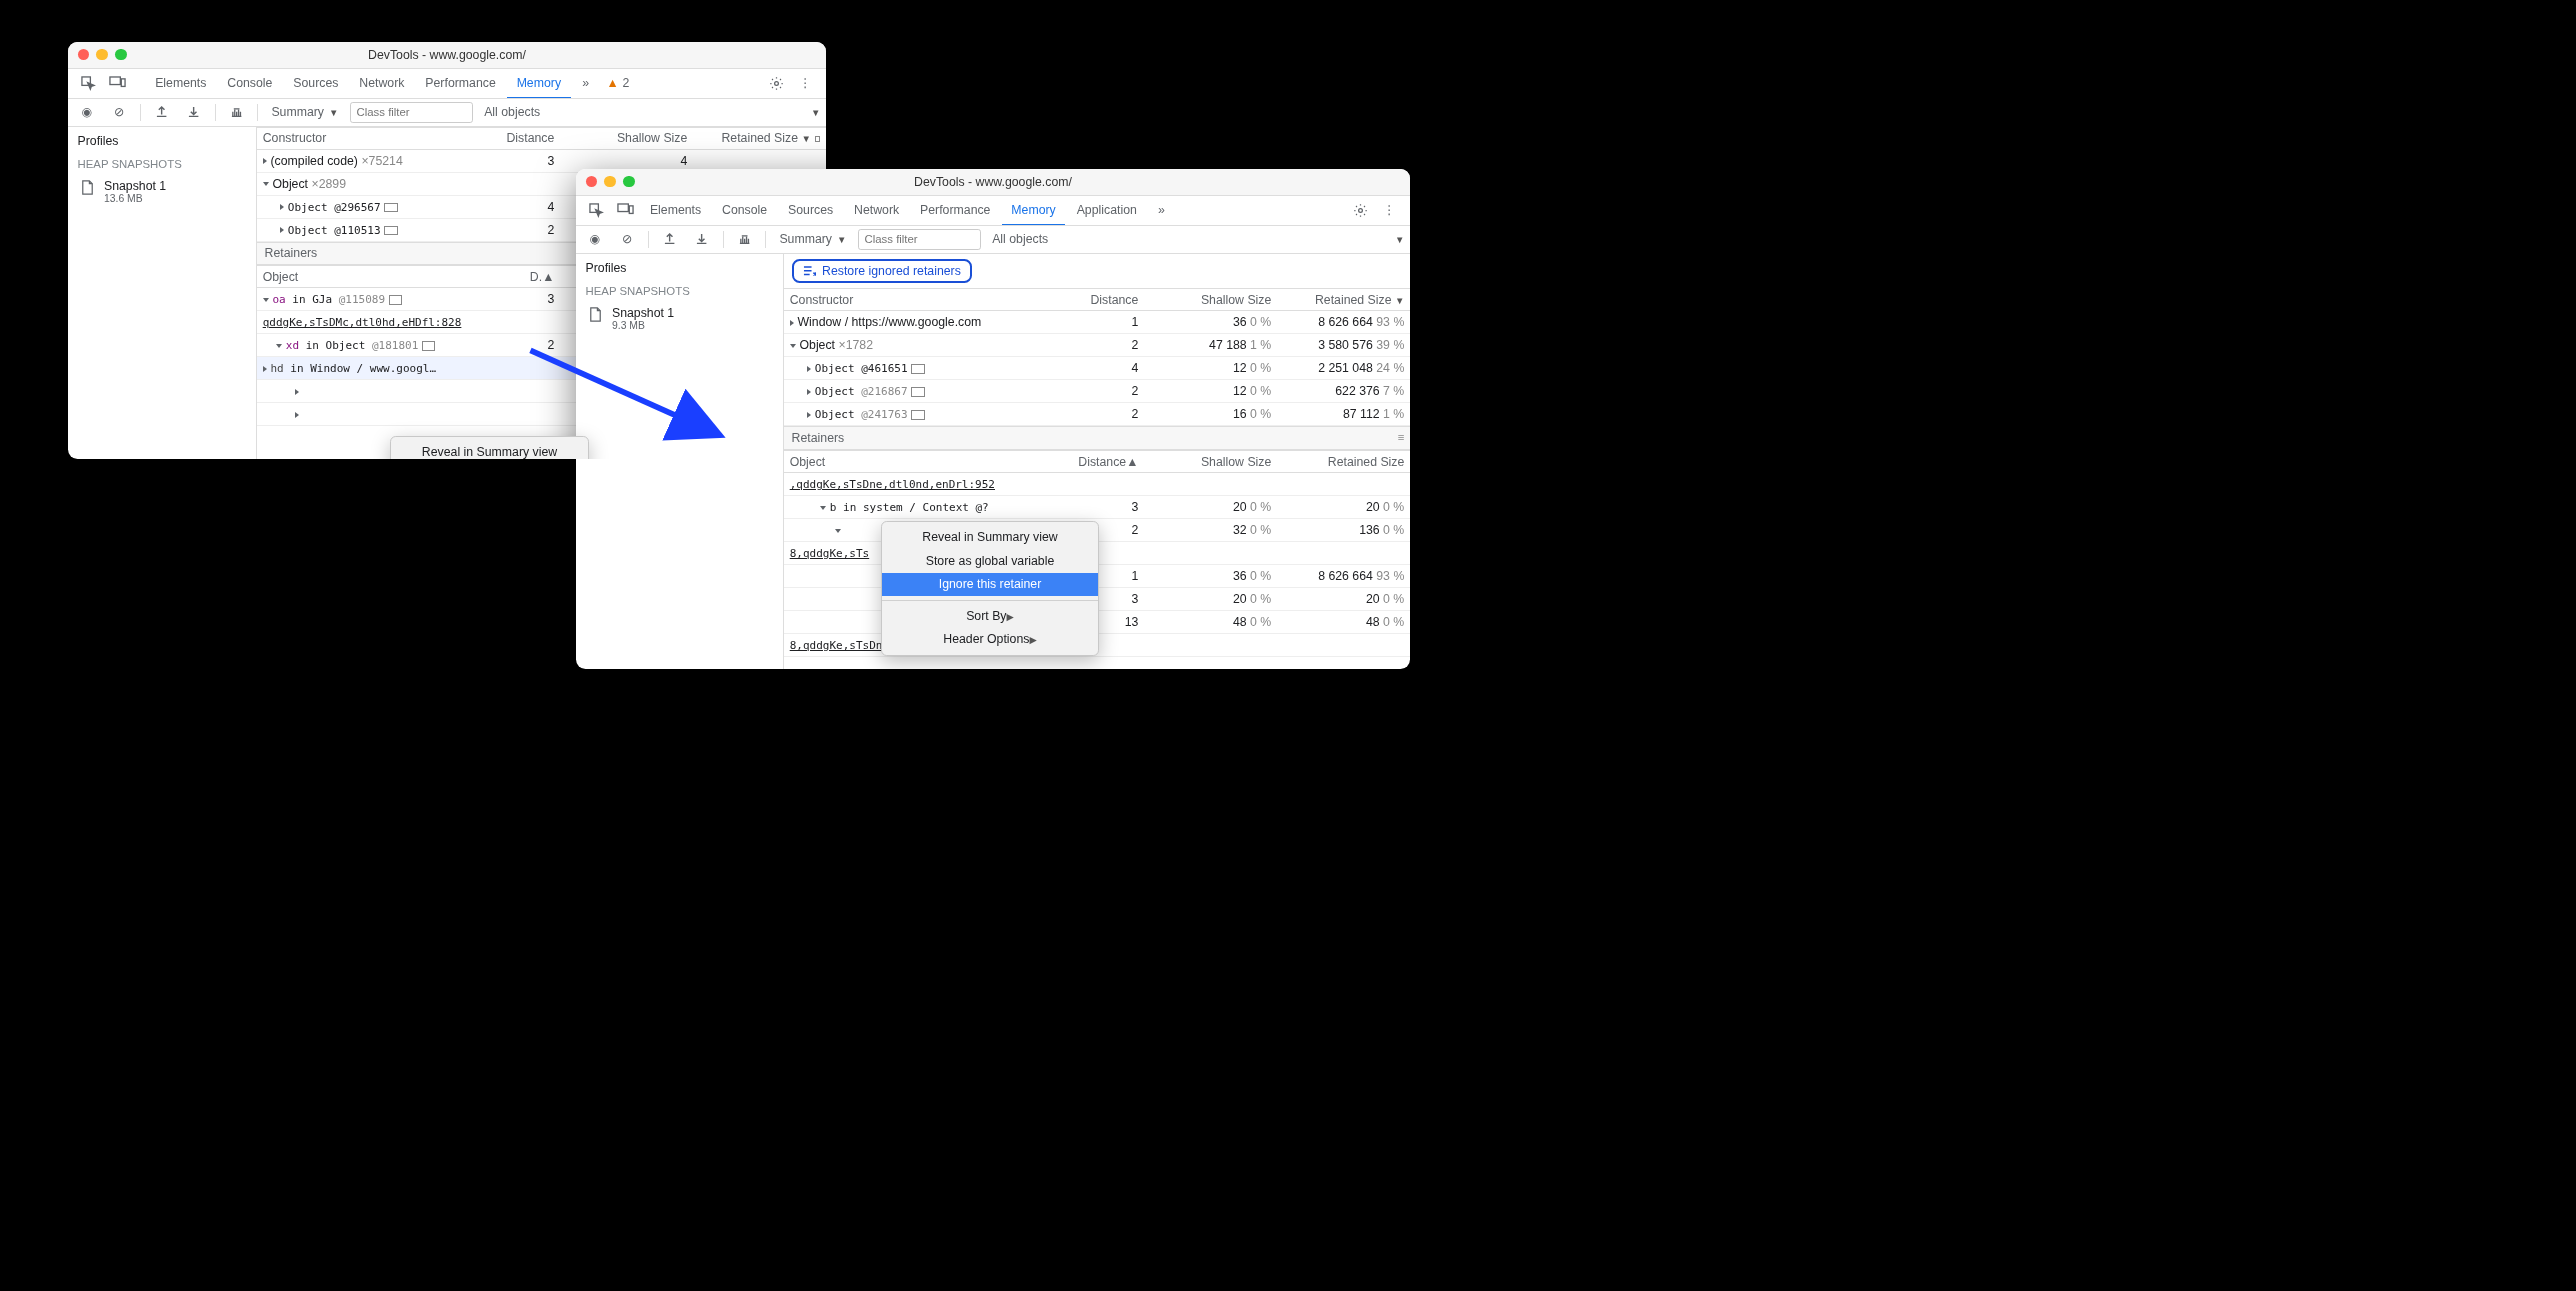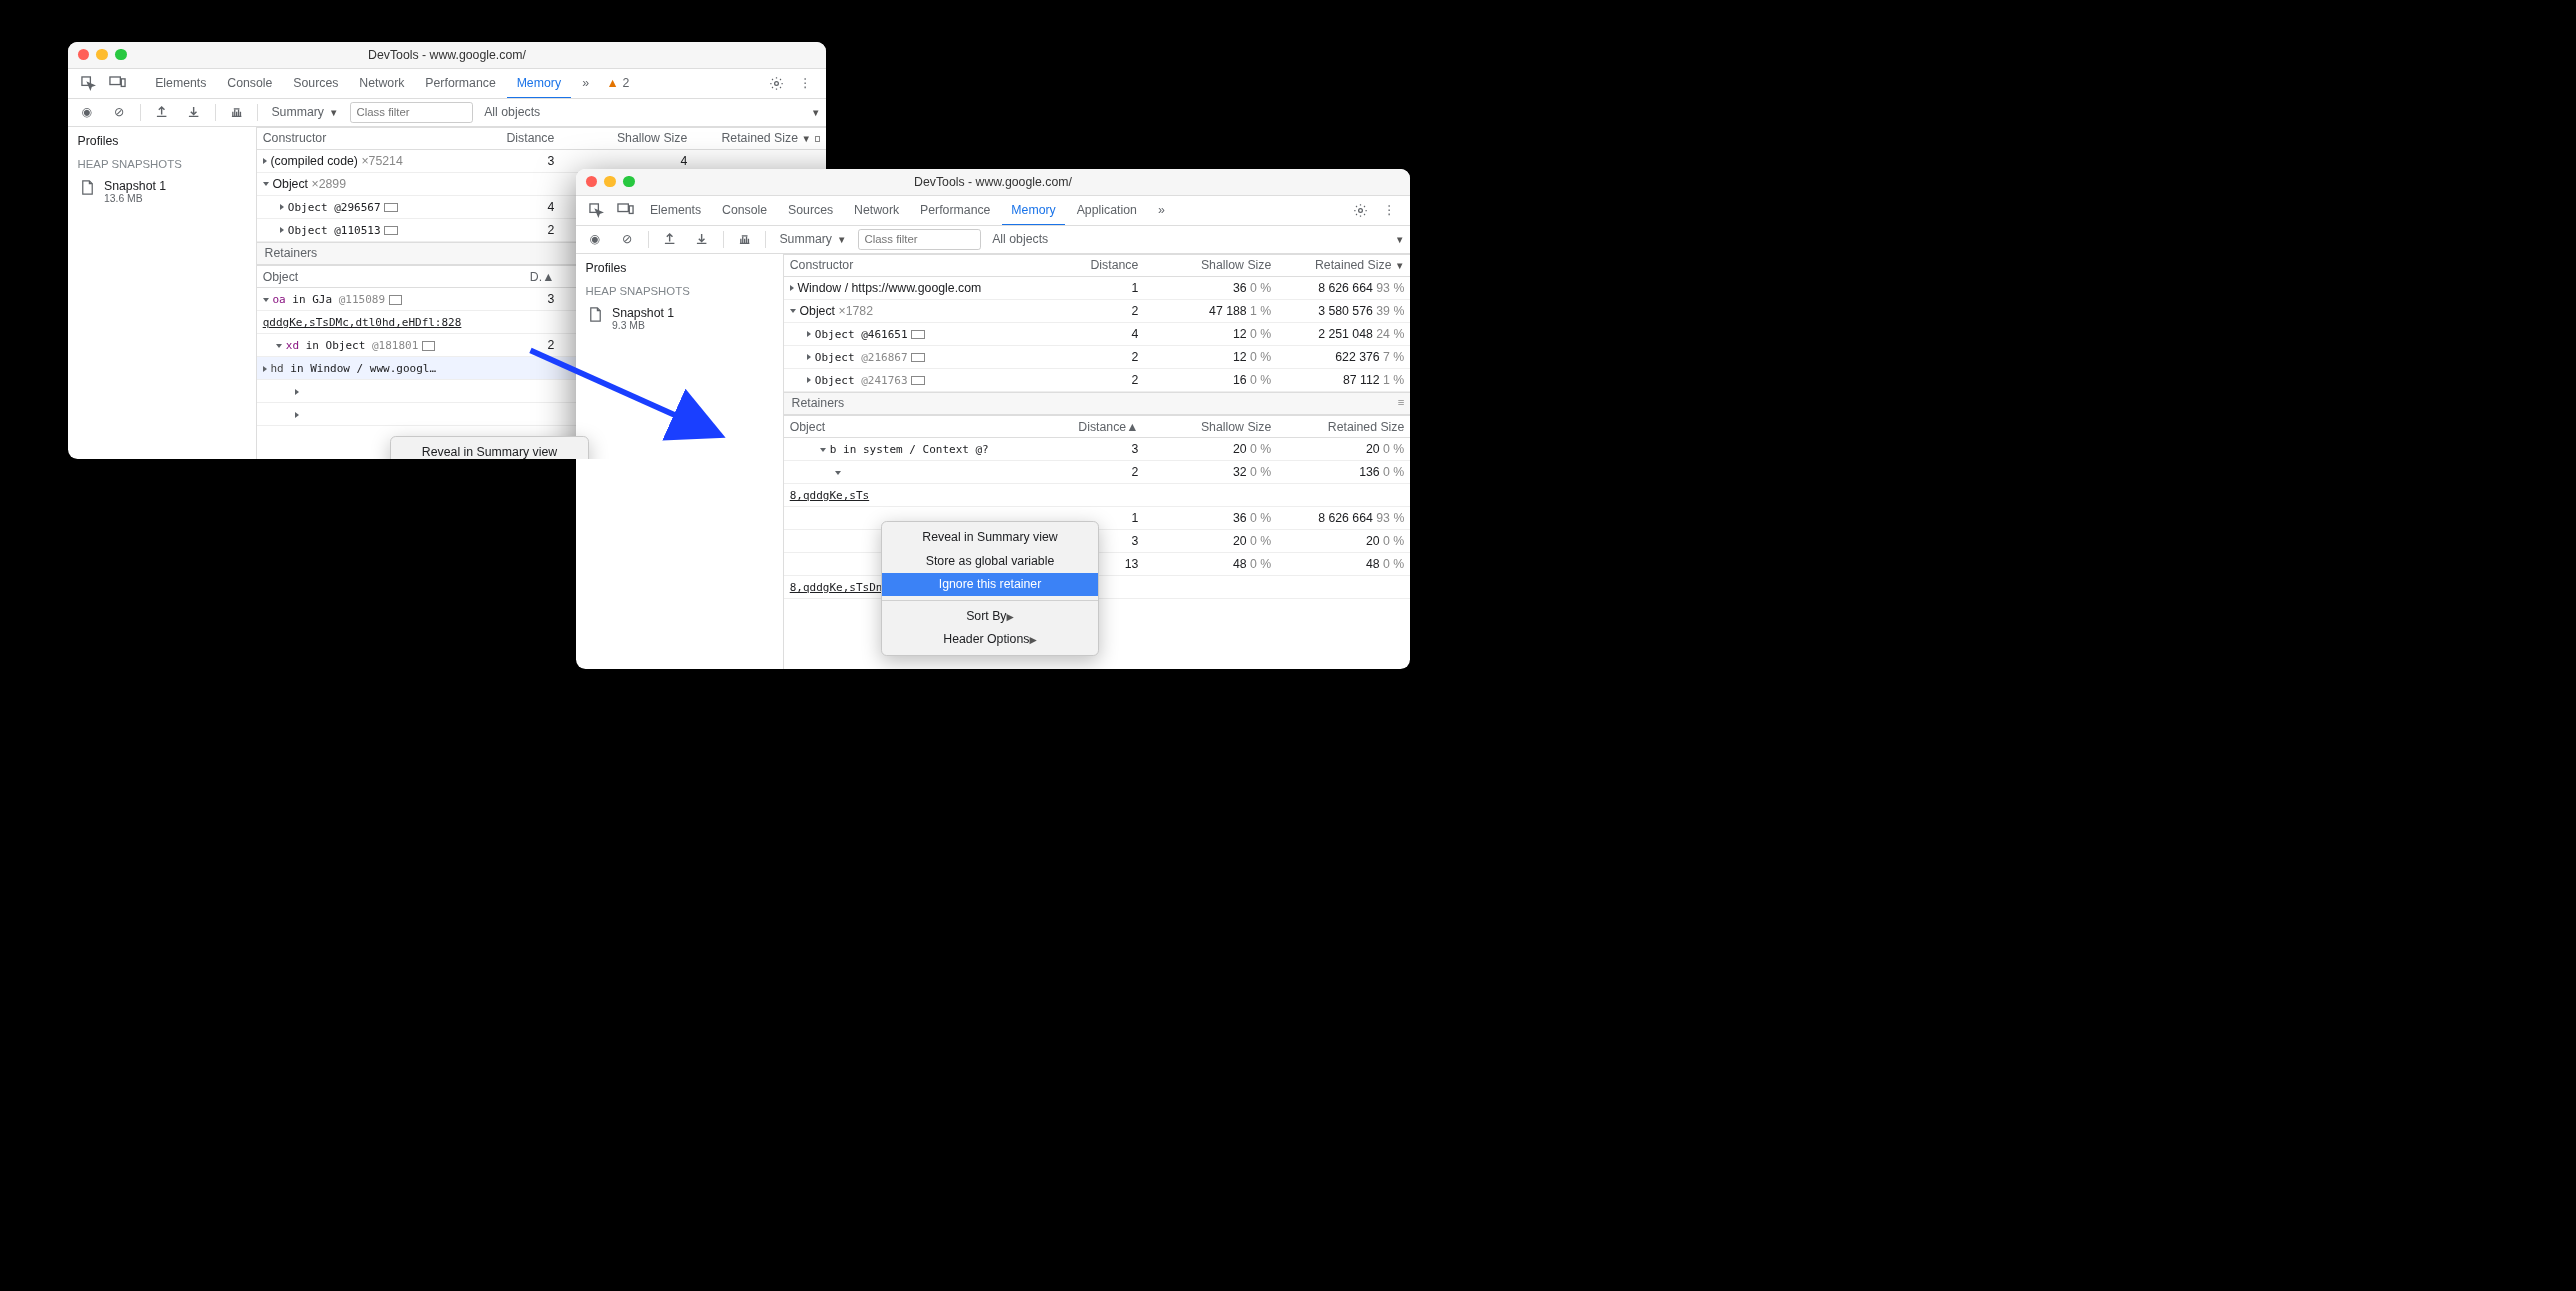--- a/index.html
+++ b/index.html
@@ -368,20 +368,28 @@
             <path d="M11 2v3h3"></path>
           </svg>
         <div>
           <div>Snapshot 1</div>
           <div class="meta">9.3 MB</div>
         </div>
       </div>
     </div>
 
     <div class="main">
+      <div>
+        <span class="restore">
+          <svg width="13.3" height="11.4" viewBox="0 0 14 12" stroke="#1a4fd6" stroke-width="1.6" fill="none">
+              <path d="M1 2h8M1 6h8M1 10h6M11 8l3 3M14 8l-3 3"></path>
+            </svg>
+          <span>Restore ignored retainers</span>
+        </span>
+      </div>
 
       <div class="tbl-head cols-top">
         <div>Constructor</div>
         <div class="num">Distance</div>
         <div class="num">Shallow Size</div>
         <div class="num"><span>Retained Size</span> <span class="caret">▼</span></div>
       </div>
 
       <div id="w2rows">
           <div class="tbl-row cols-top">
@@ -418,20 +426,26 @@
 
       <div class="section-title">
         <span>Retainers</span>
         <span class="hdr-hamb">≡</span>
       </div>
       <div class="tbl-head cols-top">
         <div>Object</div>
         <div class="num"><span>Distance</span>▲</div>
         <div class="num">Shallow Size</div>
         <div class="num">Retained Size</div>
+      </div>
+      <div class="tbl-row cols-top">
+        <div><span class="mono link">,qddgKe,sTsDne,dtl0nd,enDrl:952</span></div>
+          <div></div>
+          <div></div>
+          <div></div>
       </div>
       <div id="w2retrows">
           <div class="tbl-row cols-top">
             <div style="padding-left: 36px;"><span class="tri down"></span><span class="mono">b in system / Context @?</span></div>
             <div class="num">3</div>
             <div class="num">20 <span class="percent">0 %</span></div>
             <div class="num">20 <span class="percent">0 %</span></div>
           </div>
           <div class="tbl-row cols-top">
             <div style="padding-left: 51px;"><span class="tri down"></span></div>

